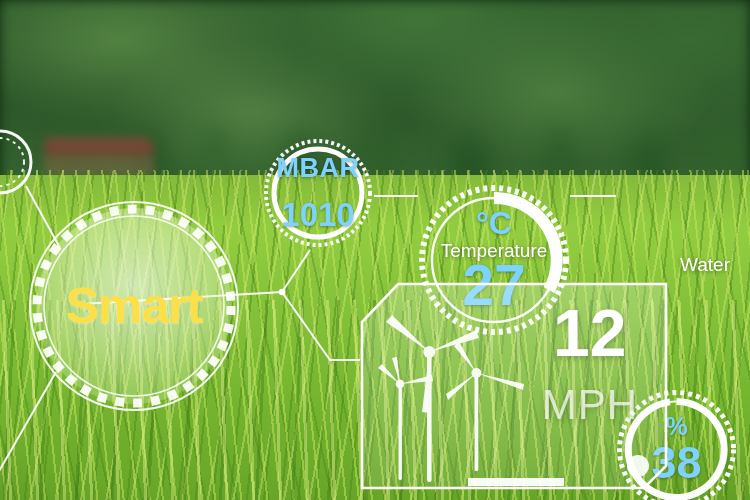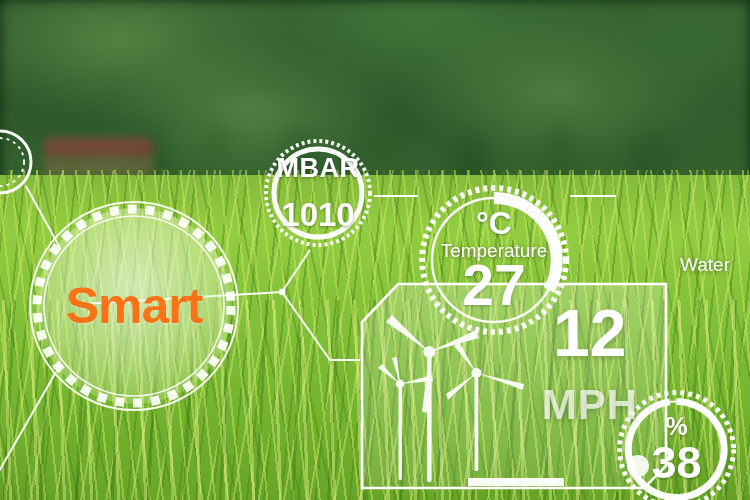--- a/index.html
+++ b/index.html
@@ -107,21 +107,21 @@
     display:flex; flex-direction:column;
     align-items:center; justify-content:center;
   }
 
   
   .gauge { position:relative; }
   .gauge .gtext {
     position:absolute; inset:0;
     display:flex; flex-direction:column;
     align-items:center; justify-content:center;
-    color:#ffffff;
+    color:#7dd3fc;
     text-shadow:0 1px 3px rgba(0,0,0,.35);
     line-height:1;
   }
   .gauge .unit { font-weight:700; }
   .gauge .value { font-weight:700; }
 
   .caption {
     color:#fff; font-size:19px; font-weight:400;
     text-shadow:0 1px 4px rgba(0,0,0,.45);
     margin-top:4px; white-space:nowrap;
@@ -146,39 +146,39 @@
 
   
   #logo-disc { left:22px; top:194px; width:224px; height:224px; }
   #logo-disc .disc-text {
     position:absolute; inset:0;
     display:flex; flex-direction:column;
     align-items:center; justify-content:center;
     line-height:1;
   }
   #logo-disc .smart {
-    font-size:50px; font-weight:700; color:#f97316;
+    font-size:50px; font-weight:700; color:#fde047;
     letter-spacing:-1px;
     text-shadow:0 1px 2px rgba(255,255,255,.35);
   }
   #logo-disc .agri {
     font-size:31px; font-weight:400; color:#2f8a30;
     margin-top:7px; letter-spacing:0px;
   }
 
   
   #panel-wind { left:358px; top:280px; width:312px; height:212px; }
   #panel-wind .wtext {
     position:absolute; right:32px; top:22px;
     text-align:center; color:#fff;
     text-shadow:0 2px 6px rgba(0,0,0,.22);
   }
   #panel-wind .wvalue { font-size:66px; font-weight:700; line-height:.95; }
   #panel-wind .wunit  {
-    font-size:42px; font-weight:700; letter-spacing:1px;
+    font-size:42px; font-weight:400; letter-spacing:1px;
     color:rgba(255,255,255,.72); margin-top:16px;
   }
 
   
   #gauge-edge { left:-36px; top:126px; width:72px; height:72px; }
 </style>
 </head>
 <body>
 
 <div id="stage">

